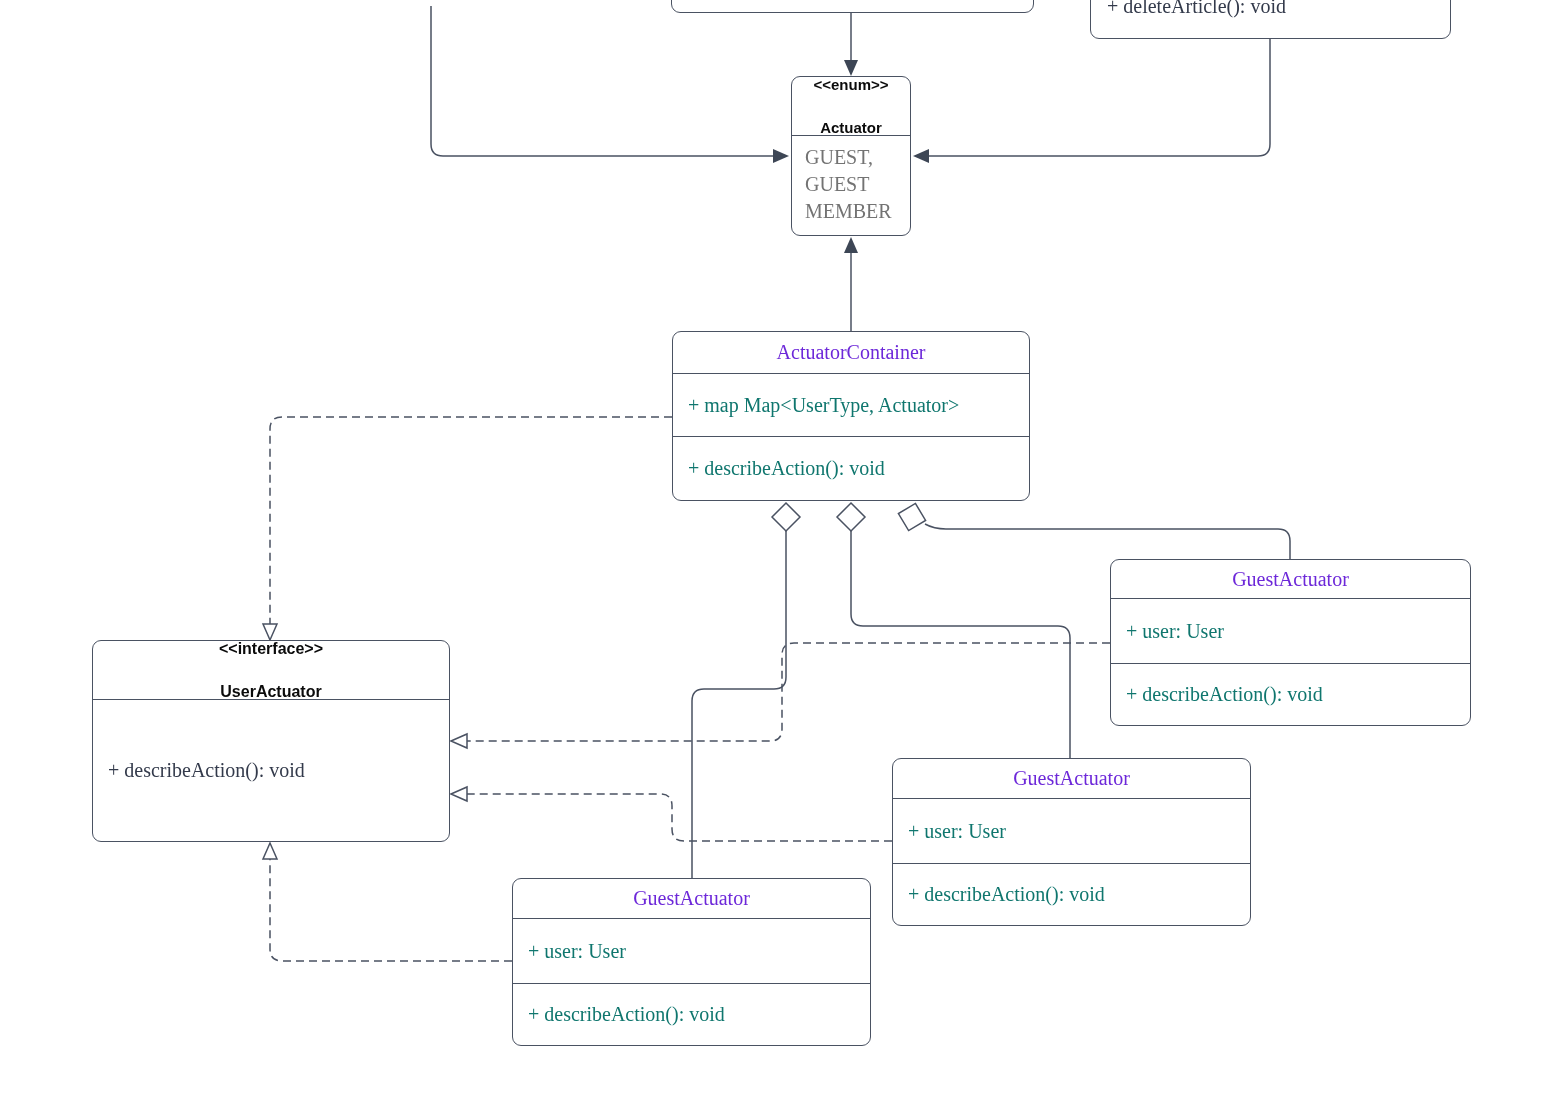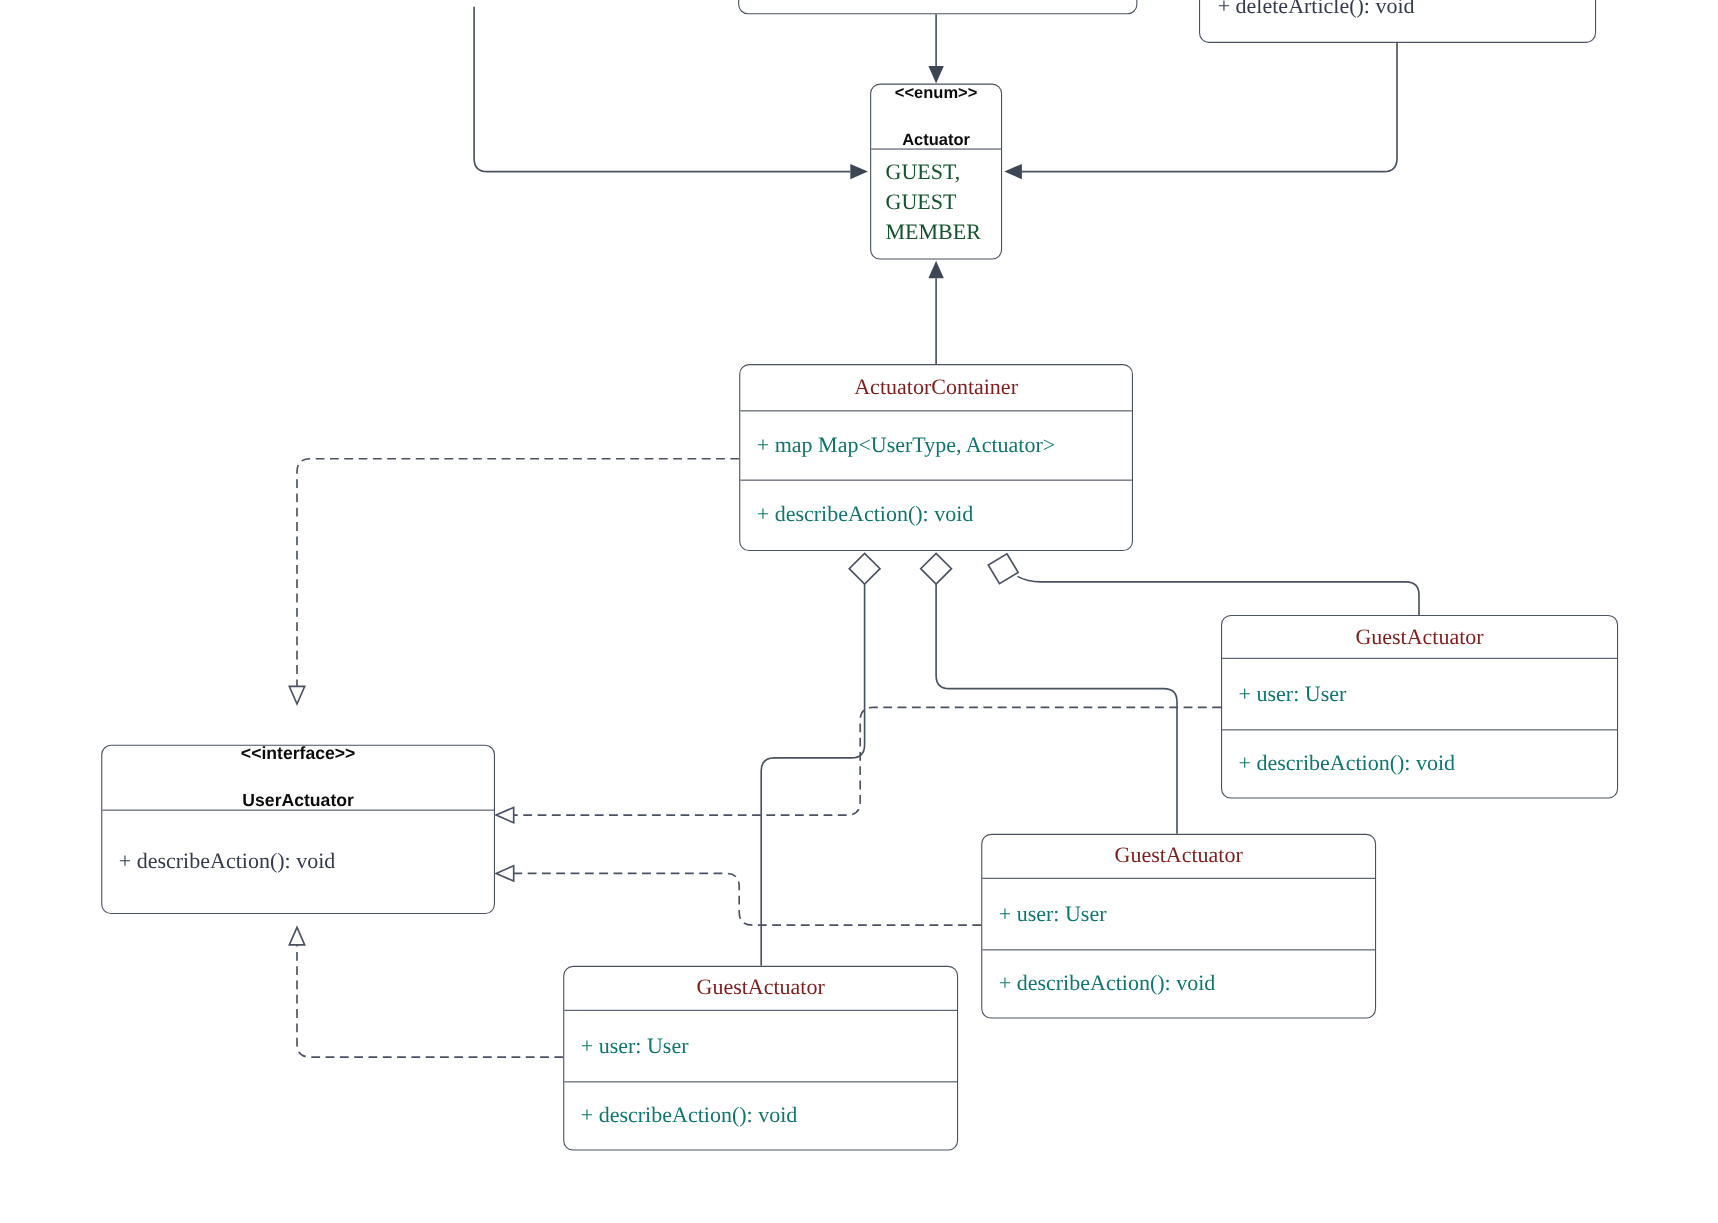--- a/index.html
+++ b/index.html
@@ -19,21 +19,21 @@
     background: #ffffff;
     border: 1.5px solid #4a5262;
     border-radius: 9px;
     display: flex;
     flex-direction: column;
     color: #333a4b;
   }
   .row { box-sizing: border-box; flex: 0 0 auto; }
   .title-row {
     display: flex; align-items: center; justify-content: center;
-    font-size: 20px; color: #7f1d1d;
+    font-size: 20px; color: #6d28d9;
   }
   .stereo-title {
     display: flex; flex-direction: column; align-items: center; justify-content: center;
     font-family: "Liberation Sans", "DejaVu Sans", sans-serif;
     font-weight: bold; font-size: 15px; line-height: 22px; color: #0b0b0b; gap: 21px;
   }
   .member-row {
     display: flex; align-items: center;
     padding: 0 15px;
     border-top: 1.5px solid #4a5262;
@@ -41,21 +41,21 @@
   }
   .body-plain {
     display: flex; align-items: center;
     padding: 0 15px;
     border-top: 1.5px solid #4a5262;
     font-size: 20px; color: #333a4b;
   }
   .enum-body {
     border-top: 1.5px solid #4a5262;
     padding: 8px 13px 0 13px;
-    font-size: 20px; line-height: 27px; color: #14532d;
+    font-size: 20px; line-height: 27px; color: #737373;
   }
   .cut-op {
     position: absolute; left: 16px; bottom: 20px;
     font-size: 20px; color: #333a4b; white-space: nowrap;
   }
 </style>
 </head>
 <body>
 
 <div class="canvas">
@@ -126,21 +126,21 @@
       <div>MEMBER</div>
     </div>
   </div>
 
   <div class="uml-box" style="left:672px; top:325px; width:358px; height:170px;">
     <div class="row title-row" style="height:41px;">ActuatorContainer</div>
     <div class="row member-row" style="height:63px;">+ map Map&lt;UserType, Actuator&gt;</div>
     <div class="row member-row" style="flex:1;">+ describeAction(): void</div>
   </div>
 
-  <div class="uml-box" style="left:92px; top:634px; width:358px; height:154px;margin-top:37px;">
+  <div class="uml-box" style="left:92px; top:634px; width:358px; height:202px;">
     <div class="row stereo-title" style="height:58px; font-size:16px;">
       <span>&lt;&lt;interface&gt;&gt;</span>
       <span>UserActuator</span>
     </div>
     <div class="row body-plain" style="flex:1;">+ describeAction(): void</div>
   </div>
 
   <div class="uml-box" style="left:1110px; top:553px; width:361px; height:167px;">
     <div class="row title-row" style="height:38px;">GuestActuator</div>
     <div class="row member-row" style="height:65px;">+ user: User</div>

